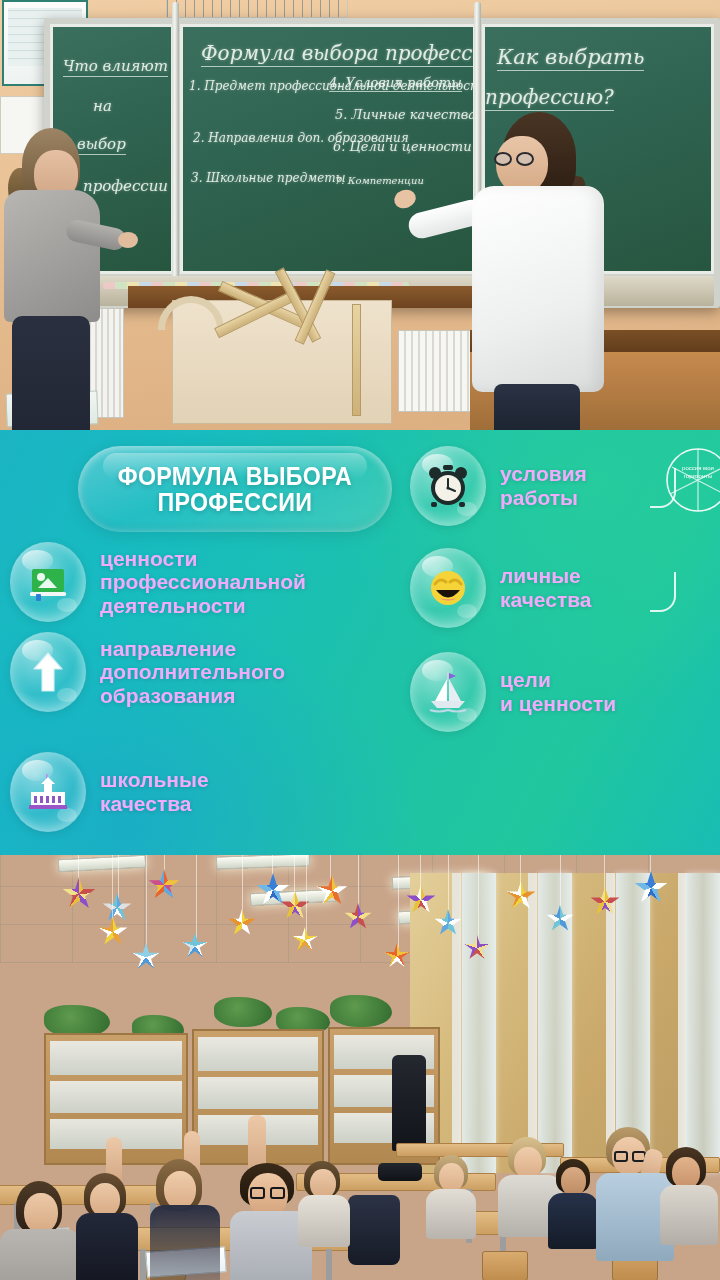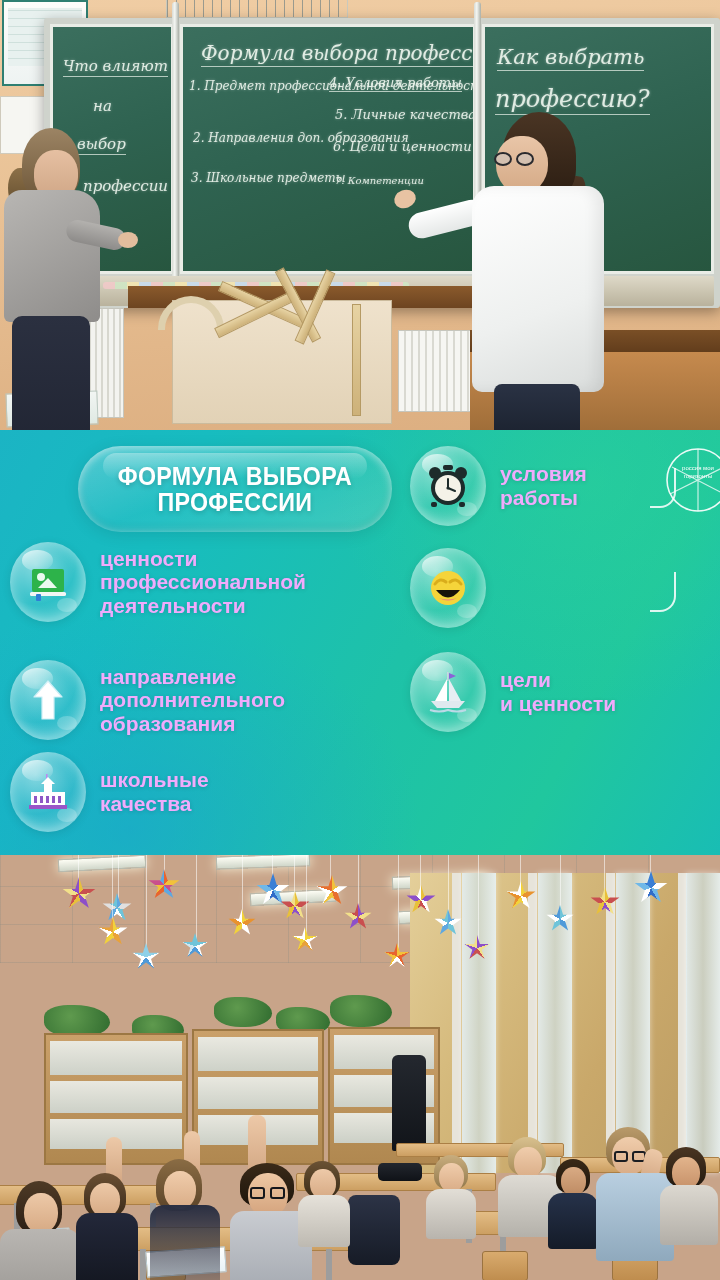--- a/index.html
+++ b/index.html
@@ -221,21 +221,21 @@
         <div class="chalk" style="left:10px;top:104px;font-size:12px;">2. Направления доп. образования</div>
         <div class="chalk" style="left:8px;top:144px;font-size:12px;">3. Школьные предметы</div>
         <div class="chalk u" style="left:146px;top:48px;font-size:13px;">4. Условия работы</div>
         <div class="chalk" style="left:152px;top:80px;font-size:13px;">5. Личные качества</div>
         <div class="chalk" style="left:150px;top:112px;font-size:13px;">6. Цели и ценности</div>
         <div class="chalk" style="left:152px;top:148px;font-size:10px;">7. Компетенции</div>
       </div>
 
       <div class="board-panel bp-right">
         <div class="chalk u" style="left:12px;top:18px;font-size:21px;">Как выбрать</div>
-        <div class="chalk u" style="left:10px;top:58px;font-size:24px;">профессию?</div>
+        <div class="chalk u" style="left:0;top:58px;font-size:20px;">профессию?</div>
       </div>
 
       <div class="pole" style="left:128px;"></div>
       <div class="pole" style="left:430px;"></div>
       <div class="board-tray"></div>
     </div>
 
     <div class="wood-rail"></div>
     <div class="panel-beige"></div>
     <div class="protractor"></div>
@@ -305,21 +305,21 @@
           <rect x="9" y="33" width="5" height="7" rx="1" fill="#2f7fd6"></rect>
         </svg>
       </div>
       <div class="lbl">
         <span>ценности</span><br>
         <span>профессиональной</span><br>
         <span>деятельности</span>
       </div>
     </div>
 
-    <div class="item" style="left:10px;top:230px;">
+    <div class="item" style="left:10px;top:202px;">
       <div class="bubble">
         <svg width="42" height="44" viewBox="0 0 42 44">
           <path d="M21 3 L35 19 L27 19 L27 41 L15 41 L15 19 L7 19 Z" fill="#ffffff" stroke="#cfeff6" stroke-width="1.2" stroke-linejoin="round"></path>
         </svg>
       </div>
       <div class="lbl">
         <span>направление</span><br>
         <span>дополнительного</span><br>
         <span>образования</span>
       </div>
@@ -371,20 +371,24 @@
 
     <div class="item" style="left:410px;top:118px;">
       <div class="bubble">
         <svg width="44" height="44" viewBox="0 0 44 44">
           <circle cx="22" cy="22" r="17" fill="#f5d43a"></circle>
           <path d="M9 18 Q14 11 20 16" stroke="#d9ad1b" stroke-width="3" fill="none" stroke-linecap="round"></path>
           <path d="M24 16 Q30 11 35 18" stroke="#d9ad1b" stroke-width="3" fill="none" stroke-linecap="round"></path>
           <path d="M10 24 Q22 39 34 24 Z" fill="#19120a"></path>
           <path d="M13 32 Q22 37 31 32 Q22 35 13 32 Z" fill="#f07b88"></path>
         </svg>
+      </div>
+      <div class="lbl">
+        <span>личные</span><br>
+        <span>качества</span>
       </div>
     </div>
     <div class="bracket" style="left:650px;top:142px;width:26px;height:40px;"></div>
 
     <div class="item" style="left:410px;top:222px;">
       <div class="bubble">
         <svg width="46" height="44" viewBox="0 0 46 44">
           <rect x="22" y="2" width="1.6" height="9" fill="#c9d6e2"></rect>
           <path d="M24 3 L31 6 L24 9 Z" fill="#8a63d8"></path>
           <path d="M22 9 L10 31 L22 31 Z" fill="#ffffff"></path>

